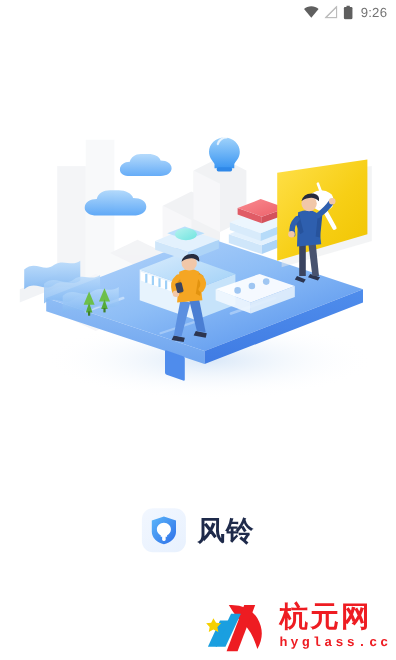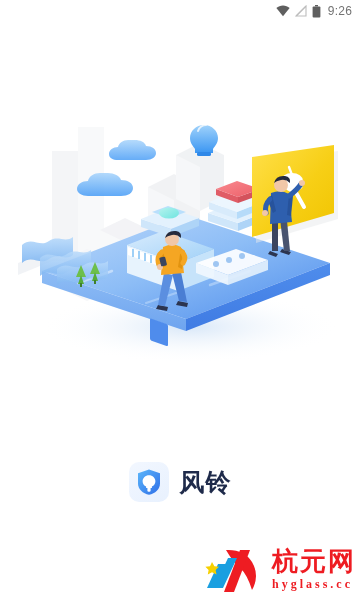--- a/index.html
+++ b/index.html
@@ -81,21 +81,21 @@
   .wm-text { display:flex; flex-direction:column; align-items:flex-start; }
   .wm-cn {
     font-size:26px; font-weight:bold; color:#ee1c22;
     letter-spacing:2px; line-height:1;
     font-family:"DejaVu Sans","Liberation Sans",sans-serif;
     text-shadow:0 1px 0 #fff;
   }
   .wm-url {
     font-size:12px; font-weight:bold; color:#ee1c22;
     letter-spacing:3px; line-height:1; margin-top:4px;
-    font-family:Liberation Serif, serif;
+    font-family:Liberation Mono, monospace;
   }
 </style>
 </head>
 <body>
 
 <div class="screen">
 
   <div class="statusbar">
 
     <span class="sicon">

